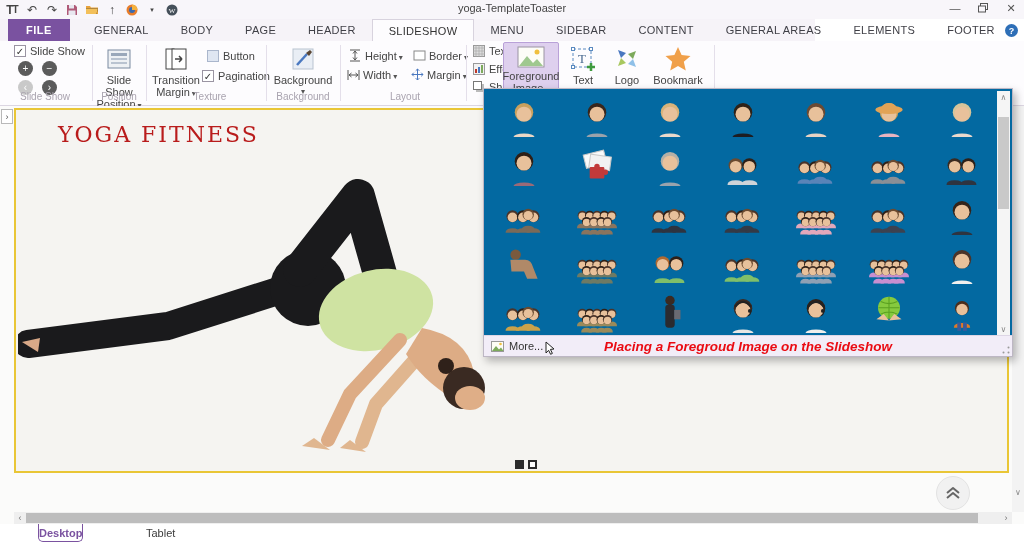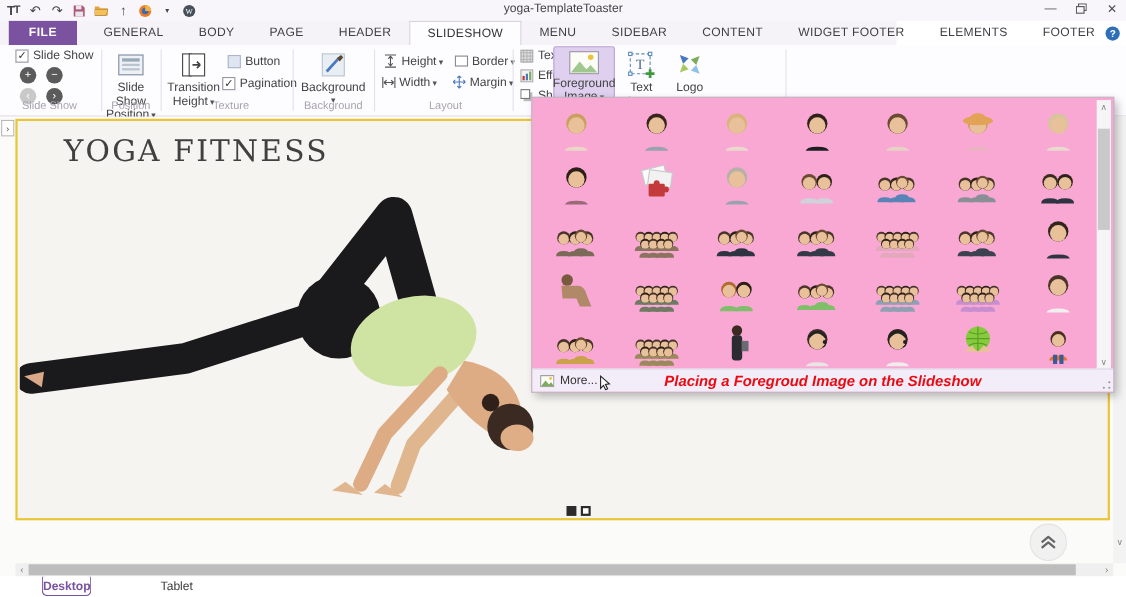--- a/index.html
+++ b/index.html
@@ -43,42 +43,42 @@
               justify-content:center; font-size:10px; line-height:1; }
   .roundbtn.dis { background:#c9c9c9; }
   .smallrow { position:absolute; display:flex; align-items:center; gap:3px; font-size:11px; color:#444; }
   .mini { width:14px; height:13px; display:inline-flex; align-items:center; justify-content:center; }
 
   
   .workarea { position:absolute; left:0; top:106px; width:1024px; height:419px; background:#fbfbfa; }
   .slide-page { position:absolute; left:14px; top:2px; width:995px; height:365px; background:#f5f4f1; border:2px solid #e9c636; }
   .expander { position:absolute; left:1px; top:3px; width:12px; height:15px; background:#fff; border:1px solid #b9b9b9; color:#555;
               font-size:9px; display:flex; align-items:center; justify-content:center; }
-  .site-title { position:absolute; left:42px; top:12px; font-family:"DejaVu Serif", serif; font-size:27px; letter-spacing:2px; color:#404040; }
+  .site-title { position:absolute; left:42px; top:12px; font-family:"DejaVu Serif", serif; font-size:22px; letter-spacing:2px; color:#b91c1c; }
   .pagination { position:absolute; left:499px; top:350px; display:flex; gap:4px; }
   .pag-sq { width:9px; height:9px; }
   .pag-sq.f { background:#2b2b2b; }
   .pag-sq.o { background:#fff; border:2px solid #2b2b2b; }
   .scrolltop { position:absolute; left:936px; top:370px; width:34px; height:34px; border-radius:50%;
                background:#f1f1f1; border:1px solid #e3e3e3; display:flex; align-items:center; justify-content:center; }
 
   
   .vscroll { position:absolute; right:0; top:106px; width:12px; height:406px; background:#f3f3f3; }
   .vscroll .arr { position:absolute; left:0; width:12px; height:12px; color:#888; font-size:8px; display:flex; align-items:center; justify-content:center; }
   .hscroll { position:absolute; left:14px; top:512px; width:998px; height:12px; background:#efefef; }
   .hthumb { position:absolute; left:12px; top:1px; height:10px; width:952px; background:#bdbdbd; }
   .hs-arr { position:absolute; top:0; width:12px; height:12px; color:#777; font-size:9px; display:flex; align-items:center; justify-content:center; }
 
   
   .devbar { position:absolute; left:0; top:524px; width:1024px; height:19px; background:#fff; }
   .devtab { position:absolute; top:0; height:18px; padding:0 0; display:flex; align-items:center; font-size:11px; color:#3c3c3c; }
   .devtab.active { color:#7a52a0; font-weight:bold; border:1px solid #7a52a0; border-top:none; border-radius:0 0 5px 5px; background:#fff; }
 
   
-  .dropdown { position:absolute; left:483px; top:88px; width:530px; height:269px; background:#f9a8d4; border:1px solid #bdb7c4;
+  .dropdown { position:absolute; left:483px; top:88px; width:530px; height:269px; background:#0369a1; border:1px solid #bdb7c4;
               box-shadow:3px 4px 8px rgba(0,0,0,.28); }
   .gal-grid { position:absolute; left:4px; top:3px; width:510px; height:244px; display:grid;
               grid-template-columns:repeat(7,1fr); grid-template-rows:repeat(5,1fr); }
   .gal-cell { display:flex; align-items:center; justify-content:center; }
   .gal-scroll { position:absolute; right:2px; top:2px; width:13px; height:245px; background:#f5f5f5; }
   .gal-scroll .thumbv { position:absolute; left:1px; top:26px; width:11px; height:92px; background:#c9c9c9; }
   .gal-scroll .arr { position:absolute; left:0; width:13px; height:13px; color:#888; font-size:8px; display:flex; align-items:center; justify-content:center; }
   .more-row { position:absolute; left:0; bottom:0; width:528px; height:21px; background:#f2edf8; border-top:1px solid #ddd6e5;
               display:flex; align-items:center; font-size:11px; color:#333; }
   .notice { position:absolute; left:0; width:528px; text-align:center; font-weight:bold; font-size:13.5px; color:#ea0b12; top:3px;font-style:italic; }
@@ -142,21 +142,21 @@
     <div class="file-tab">FILE</div>
     <div class="rtabs" id="rtabs">
         <div class="rtab">GENERAL</div>
         <div class="rtab">BODY</div>
         <div class="rtab">PAGE</div>
         <div class="rtab">HEADER</div>
         <div class="rtab active">SLIDESHOW</div>
         <div class="rtab">MENU</div>
         <div class="rtab">SIDEBAR</div>
         <div class="rtab">CONTENT</div>
-        <div class="rtab">WIDGET FOOTER</div>
+        <div class="rtab">GENERAL AREAS</div>
         <div class="rtab">ELEMENTS</div>
         <div class="rtab">FOOTER</div>
         <div class="rtab">RESPONSIVE LAYOUT</div>
       </div>
   </div>
   <div class="help-badge">?</div>
 
   <div class="ribbon">
 
     <div class="cbrow" style="position:absolute;left:14px;top:4px;">
@@ -185,21 +185,21 @@
     <div class="rdiv" style="left:146px;"></div>
 
     <div class="bigbtn" style="left:150px;width:52px;">
       <span class="bicon">
         <svg width="24" height="22" viewBox="0 0 24 22">
             <rect x="2" y="1" width="8" height="20" fill="#fff" stroke="#444"></rect>
             <rect x="8" y="1" width="14" height="20" fill="#fff" stroke="#444"></rect>
             <path d="M11 11h7m0 0l-3-3m3 3l-3 3" stroke="#444" stroke-width="1.5" fill="none"></path>
           </svg>
       </span>
-      <span class="dd">Transition Height</span>
+      <span class="dd">Transition Margin</span>
     </div>
     <div class="cbrow" style="position:absolute;left:207px;top:9px;justify-content:space-between;">
       <span class="cbox" style="background:#dfe6f2;border-color:#aab6cc;"></span>
       <span>Button</span>
     </div>
     <div class="cbrow" style="position:absolute;left:202px;top:29px;">
       <span class="cbox on"></span>
       <span>Pagination</span>
     </div>
     <div class="glabel" style="left:160px;width:100px;">Texture</div>
@@ -311,20 +311,29 @@
     <div class="bigbtn" style="left:608px;width:38px;">
       <span class="bicon">
         <svg width="26" height="26" viewBox="0 0 26 26">
             <path d="M4 4l8 3-5 5z" fill="#4a78c0"></path>
             <path d="M22 5l-3 8-5-5z" fill="#7daa5c"></path>
             <path d="M22 21l-8-3 5-5z" fill="#8fc0e8"></path>
             <path d="M4 20l3-8 5 5z" fill="#a8c860"></path>
           </svg>
       </span>
       <span>Logo</span>
+      <span class="dd-below"></span>
+    </div>
+    <div class="bigbtn" style="left:650px;width:56px;">
+      <span class="bicon">
+        <svg width="28" height="26" viewBox="0 0 28 26">
+            <path d="M14 1l3.6 8.1 8.9.8-6.7 5.9 2 8.7L14 20l-7.8 4.5 2-8.7L1.5 9.9l8.9-.8z" fill="#f0a04a"></path>
+          </svg>
+      </span>
+      <span>Bookmark</span>
       <span class="dd-below"></span>
     </div>
     <div class="rdiv" style="left:714px;"></div>
   </div>
 
   <div class="workarea">
     <div class="expander">›</div>
     <div class="slide-page">
       <div class="site-title">YOGA FITNESS</div>
 

